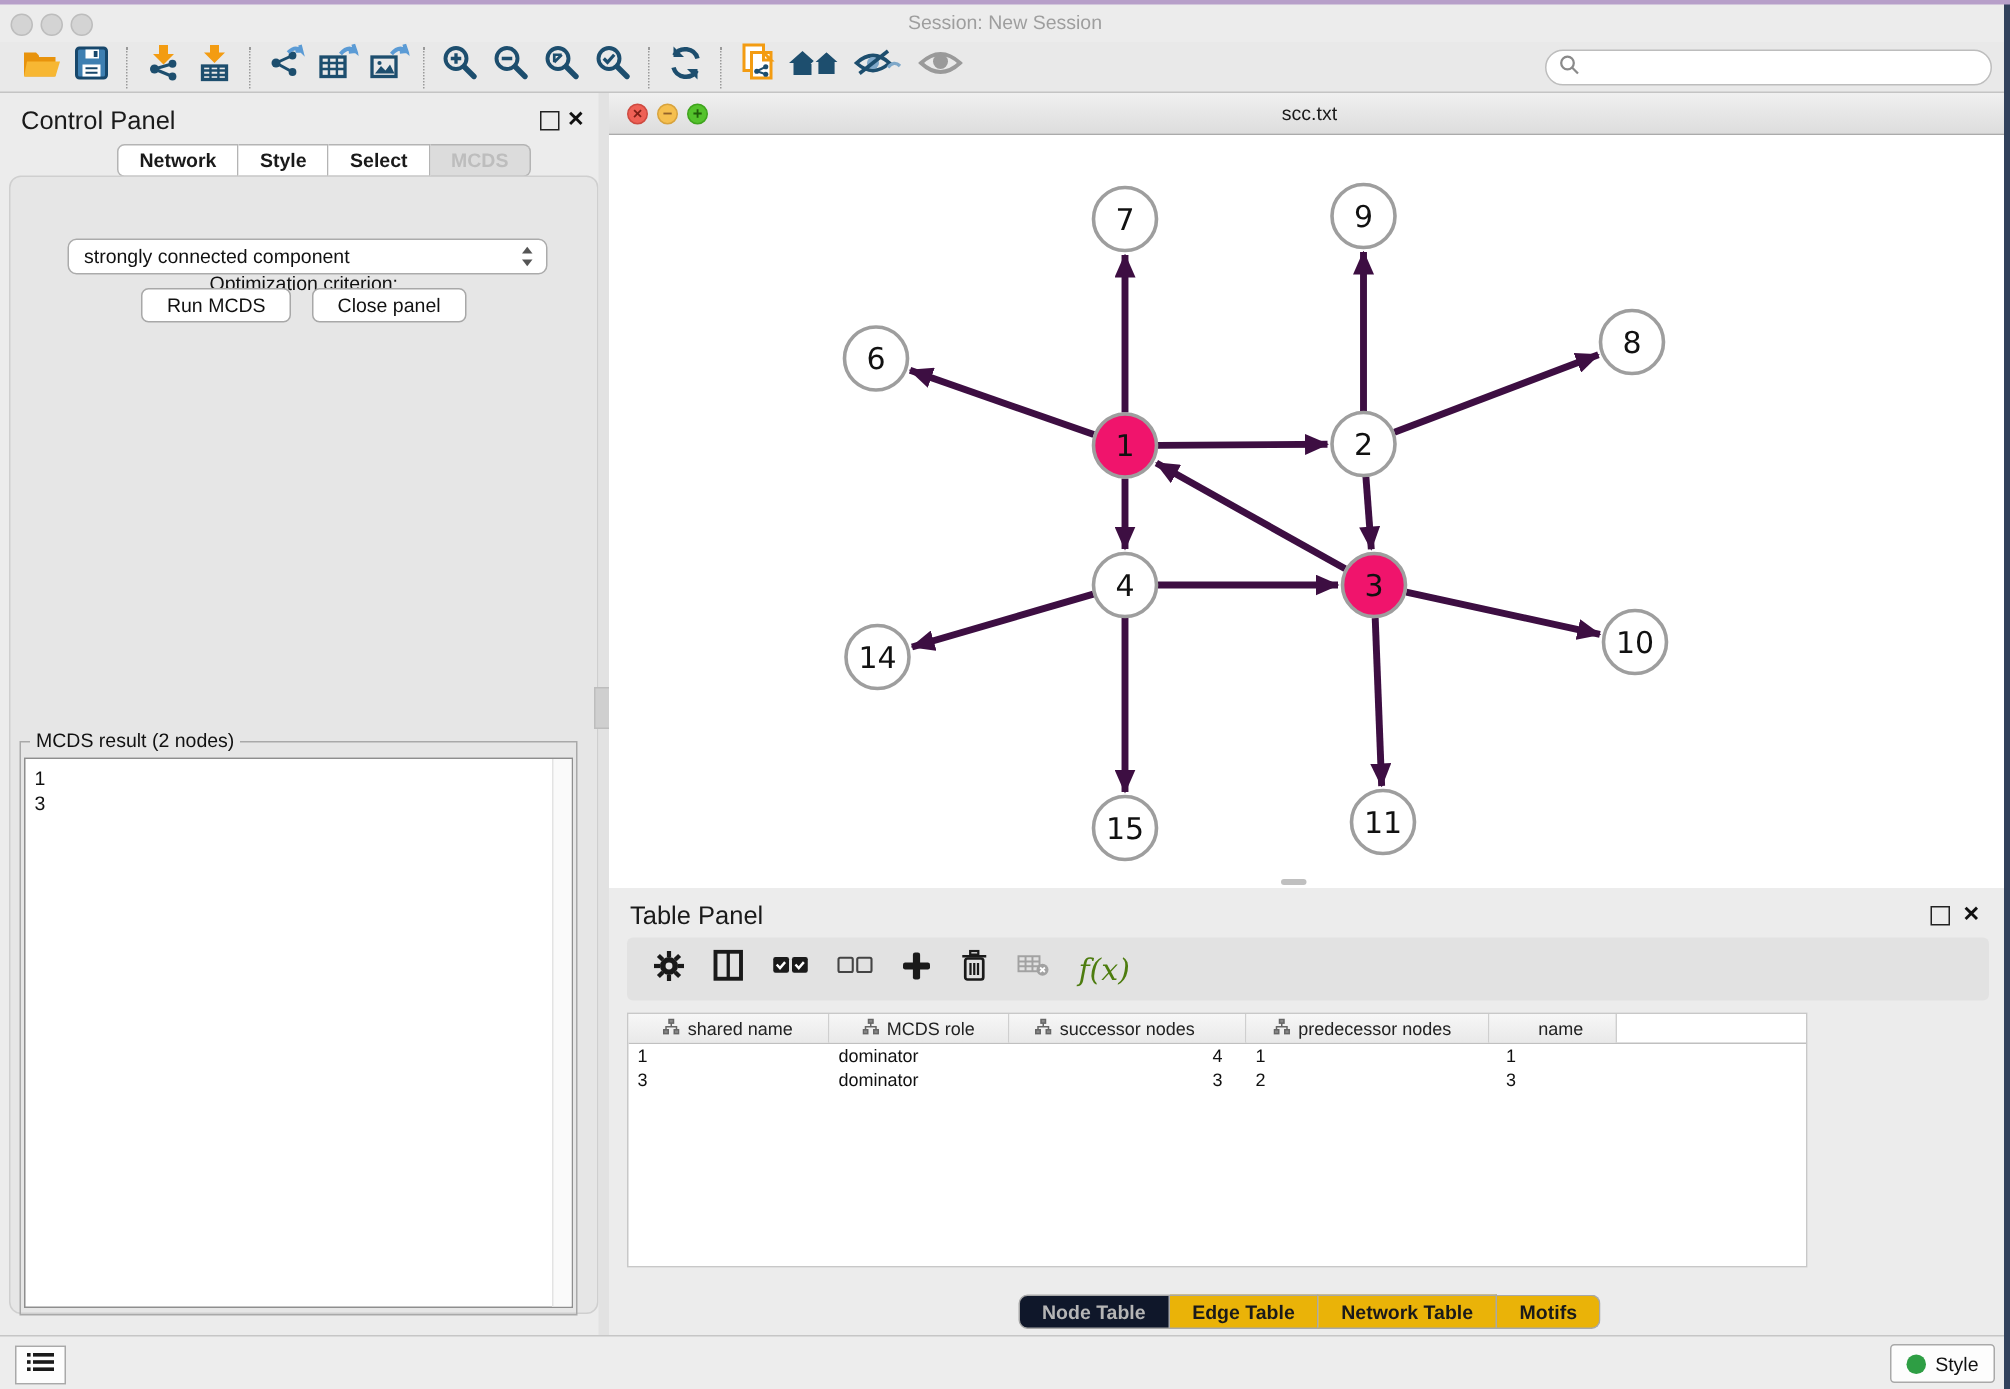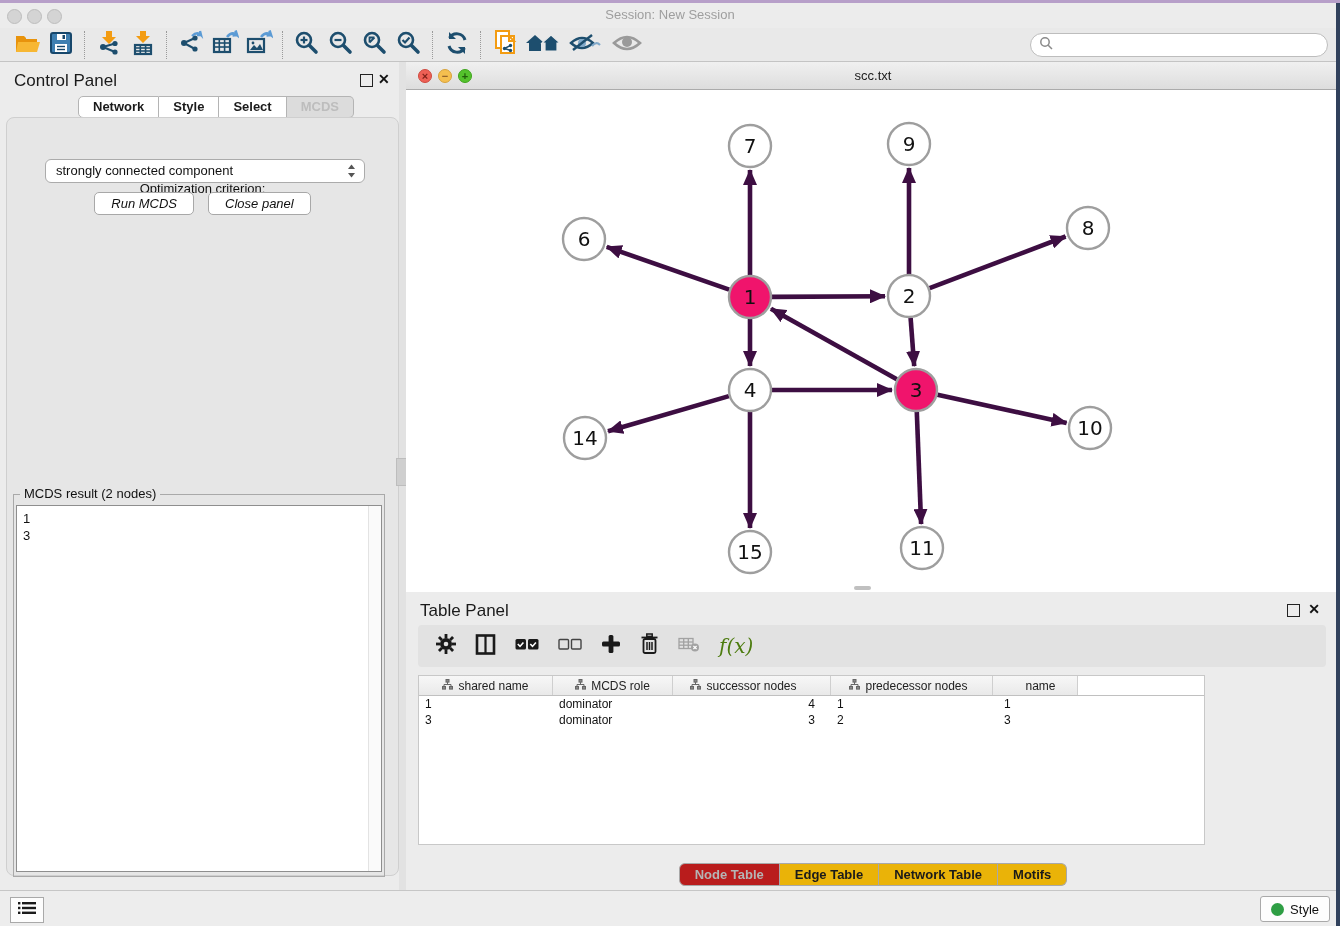--- a/index.html
+++ b/index.html
@@ -37,21 +37,21 @@
   .ctab:first-child{border-left-width:1px;border-top-left-radius:5px;border-bottom-left-radius:5px;}
   .ctab:last-child{border-top-right-radius:5px;border-bottom-right-radius:5px;}
   .ctab.active{background:#DCDCDC;color:#BDBDBD;}
 
   .cp-content{position:absolute;left:6px;top:55px;width:391px;height:757px;background:#E6E6E6;
               border:1px solid #CFCFCF;border-radius:8px;}
   .opt-label{position:absolute;left:0;right:0;top:18px;text-align:center;font-size:13px;color:#111;margin-top:45px;}
   .criterion{position:absolute;left:38px;top:41px;width:308px;height:22px;background:#fff;border:1px solid #ABABAB;
              border-radius:6px;font-size:13px;line-height:22px;padding-left:10px;box-sizing:content-box;}
   .criterion .spin{position:absolute;right:8px;top:3px;}
-  .btnrow{position:absolute;left:0;right:0;top:74px;display:flex;justify-content:center;gap:14px;font-style:italic;}
+  .btnrow{position:absolute;left:0;right:0;top:74px;display:flex;justify-content:center;gap:14px;}
   .cbtn{height:21px;line-height:21px;padding:0 16px;background:#fff;border:1px solid #A8A8A8;border-radius:5px;
         font-size:13px;color:#111;}
 
   .fieldset{position:absolute;left:6px;top:376px;width:370px;height:381px;border:1px solid #A9A9A9;}
   .fieldset .legend{position:absolute;top:-9px;left:6px;background:#E6E6E6;padding:0 4px;font-size:13px;color:#111;}
   .mcds-inner{position:absolute;left:2px;top:10px;right:2px;bottom:4px;background:#fff;border:1px solid #8E8E8E;}
   .mcds-lines{position:absolute;left:6px;top:4px;font-size:13px;line-height:17px;color:#111;}
   .mcds-scroll{position:absolute;right:0;top:0;width:12px;height:100%;background:#FAFAFA;border-left:1px solid #E3E3E3;}
 
   .splitter{position:absolute;left:399px;top:62px;width:7px;height:828px;background:#E2E2E2;}
@@ -81,21 +81,21 @@
   .trow{display:flex;height:16px;}
   .tcell{font-size:12px;color:#111;box-sizing:border-box;padding:1px 6px;white-space:nowrap;overflow:hidden;}
   .c0{width:134px;} .c1{width:120px;} .c2{width:158px;text-align:right;padding-right:16px;}
   .c3{width:162px;text-align:left;padding-right:6px;} .c4{width:85px;padding-left:11px;}
 
   .btabs{position:absolute;left:0;right:0;top:271px;display:flex;justify-content:center;}
   .btab{height:21px;line-height:21px;padding:0 15px;background:#eab308;border:1px solid #A8A8A8;border-left-width:0;
         font-size:13px;font-weight:600;color:#1a1a1a;}
   .btab:first-child{border-left-width:1px;border-top-left-radius:6px;border-bottom-left-radius:6px;}
   .btab:last-child{border-top-right-radius:6px;border-bottom-right-radius:6px;}
-  .btab.active{background:#b91c1c;color:#B5B5B5;}
+  .btab.active{background:#0f172a;color:#B5B5B5;}
 
   
   .statusbar{position:absolute;left:0;top:890px;width:100%;height:36px;background:#EDEDED;border-top:1px solid #C6C6C6;box-sizing:border-box;}
   .task-btn{position:absolute;left:10px;top:6px;width:32px;height:24px;background:#FDFDFD;border:1px solid #A9A9A9;
             display:flex;align-items:center;justify-content:center;}
   .mem-btn{position:absolute;right:10px;top:5px;height:24px;background:#FDFDFD;border:1px solid #A9A9A9;border-radius:3px;
            display:flex;align-items:center;gap:6px;padding:0 10px;font-size:13px;color:#111;}
   .mem-dot{width:13px;height:13px;border-radius:50%;background:#2E9E44;}
 </style>
 </head>

